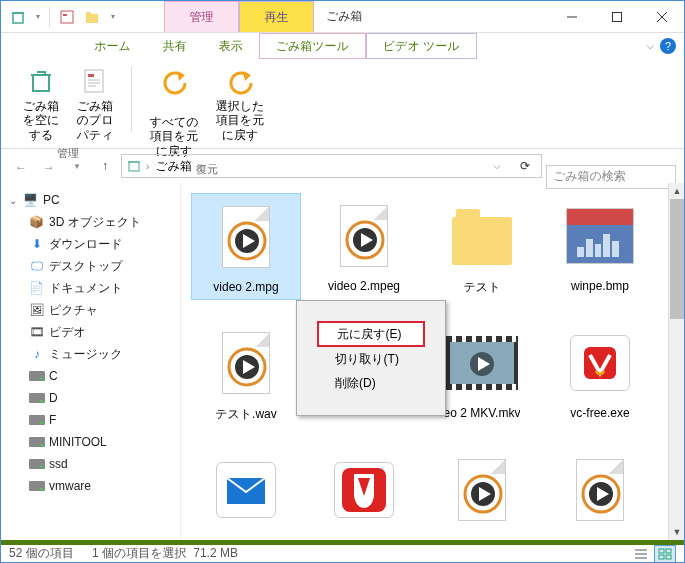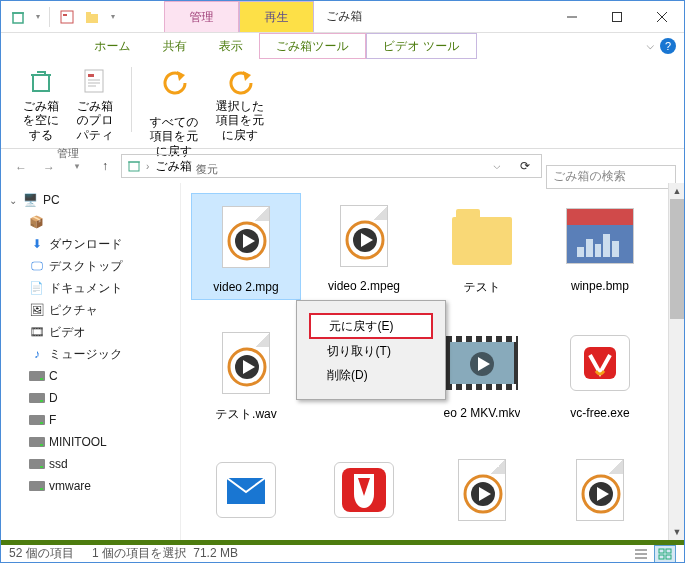--- a/index.html
+++ b/index.html
@@ -58,21 +58,21 @@
 .file-item { width: 110px; display: flex; flex-direction: column; align-items: center; cursor: pointer; padding: 4px; }
 .file-item.selected { background: #cce8ff; border: 1px solid #99d1ff; }
 .file-thumb { width: 78px; height: 78px; display: flex; align-items: center; justify-content: center; position: relative; }
 .file-label { font-size: 12px; text-align: center; margin-top: 4px; max-width: 100%; overflow: hidden; white-space: nowrap; text-overflow: ellipsis; }
 
 .scrollbar { position:absolute; right:0; top:0; width:16px; height:100%; background:#f0f0f0; border-left:1px solid #ddd;}
 .scroll-thumb { position:absolute; top:16px; width:14px; left:1px; height:120px; background:#c0c0c0;}
 .scroll-arrow { width:16px;height:16px;display:flex;align-items:center;justify-content:center;font-size:9px;color:#555;}
 
 
-.context-menu { position: absolute; left: 296px; top: 300px; width: 150px; background: #f0f0f0; border: 1px solid #aaa; box-shadow: 2px 2px 4px rgba(0,0,0,0.3); padding: 12px; z-index: 100; }
+.context-menu { position: absolute; left: 296px; top: 300px; width: 150px; background: #f0f0f0; border: 1px solid #aaa; box-shadow: 2px 2px 4px rgba(0,0,0,0.3); padding: 20px; z-index: 100; }
 .ctx-item { height: 24px; display: flex; align-items: center; padding: 0 18px; cursor: pointer; font-size: 12px; }
 .ctx-item.highlighted { border: 2px solid #d23; background: #fff; font-weight: normal; height: 26px;}
 
 
 .statusbar { height: 22px; border-top: 5px solid #4d7c0f; display: flex; align-items: center; padding: 0 8px; gap: 18px; font-size: 11px; color: #555; }
 .status-right { margin-left: auto; display: flex; gap: 2px; }
 .view-btn { width: 22px; height: 18px; border: 1px solid transparent; display: flex; align-items: center; justify-content: center; cursor: pointer; }
 .view-btn.active { border-color: #5a9fd4; background: #d6e8f5; }
 
 
@@ -243,20 +243,21 @@
 
 <div class="main">
   <div class="sidebar">
     <div class="tree-item">
         <span class="tree-arrow">⌄</span>
         <span class="tree-icon">🖥️</span>
         <span>PC</span>
       </div>
     <div class="tree-item child">
         <span class="tree-icon">📦</span>
+        <span>3D オブジェクト</span>
       </div>
     <div class="tree-item child">
         <span class="tree-icon" style="color:#2a7de1;">⬇</span>
         <span>ダウンロード</span>
       </div>
     <div class="tree-item child">
         <span class="tree-icon" style="color:#2a7de1;">🖵</span>
         <span>デスクトップ</span>
       </div>
     <div class="tree-item child">

